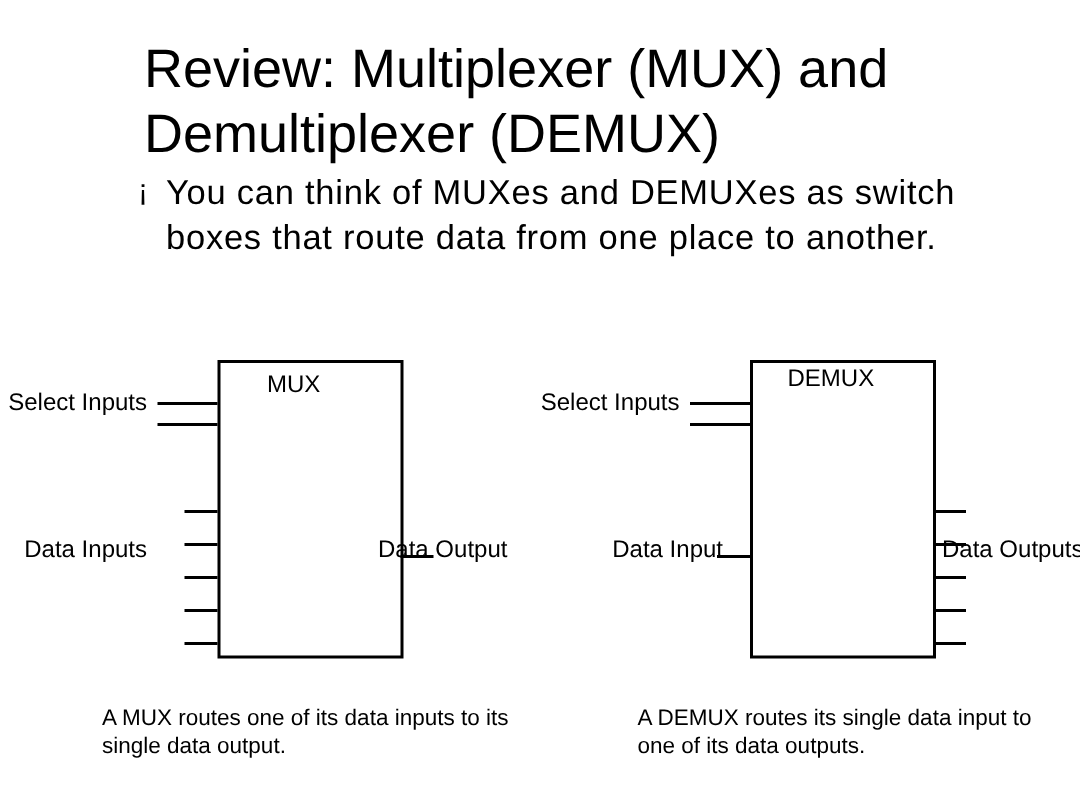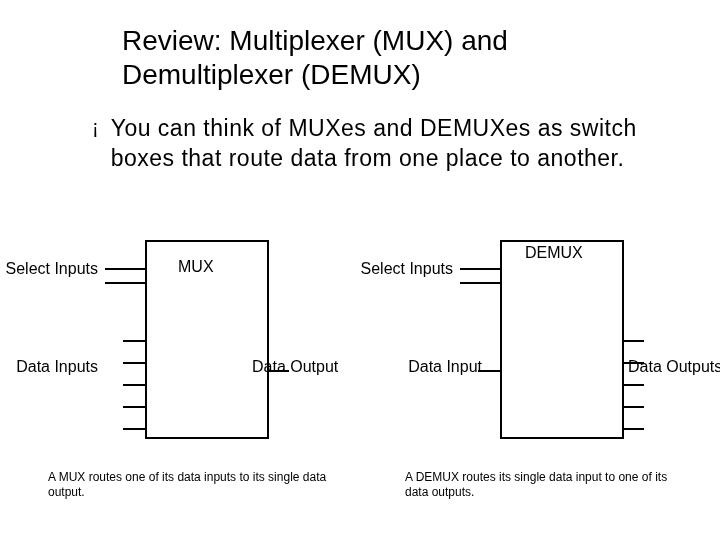--- a/index.html
+++ b/index.html
@@ -7,23 +7,23 @@
     padding: 0;
     width: 720px;
     height: 540px;
     background: #fff;
     font-family: Arial, Helvetica, sans-serif;
     color: #000;
     position: relative;
   }
   .title {
     position: absolute;
-    left: 122px;
+    left: 96px;
     top: 24px;
-    font-size: 28px;
+    font-size: 36px;
     line-height: 1.2;
     width: 500px;
   }
   .bullet-row {
     position: absolute;
     left: 92px;
     top: 114px;
     display: flex;
     align-items: flex-start;
     width: 590px;
@@ -57,42 +57,43 @@
     font-size: 16px;
     text-align: right;
   }
   .tick {
     position: absolute;
     background: #000;
     height: 2px;
   }
   .caption {
     position: absolute;
-    font-size: 12px;
+    font-size: 15px;
     line-height: 1.25;
     width: 280px;
+    margin-left: 20px;
   }
 </style>
 </head>
 <body>
 
 <div class="title">
   <span>Review: Multiplexer (MUX) and</span><br>
   <span>Demultiplexer (DEMUX)</span>
 </div>
 
 <div class="bullet-row">
   <span class="bullet-mark">¡</span>
   <span class="bullet-text">You can think of MUXes and DEMUXes as switch boxes that route data from one place to another.</span>
 </div>
 
 <div class="diagram" style="left:0; top:0;">
 
   <div class="box" style="left:145px; top:240px; width:120px; height:195px;"></div>
-  <div class="box-label" style="left:178px; top:258px;">MUX</div>
+  <div class="box-label" style="left:178px; top:248px;">MUX</div>
 
   <div class="side-label" style="left:0px; top:260px; width:98px;">Select Inputs</div>
   <div class="tick" style="left:105px; top:268px; width:40px;"></div>
   <div class="tick" style="left:105px; top:282px; width:40px;"></div>
 
   <div class="side-label" style="left:0px; top:358px; width:98px;">Data Inputs</div>
   <div class="tick" style="left:123px; top:340px; width:22px;"></div>
   <div class="tick" style="left:123px; top:362px; width:22px;"></div>
   <div class="tick" style="left:123px; top:384px; width:22px;"></div>
   <div class="tick" style="left:123px; top:406px; width:22px;"></div>

